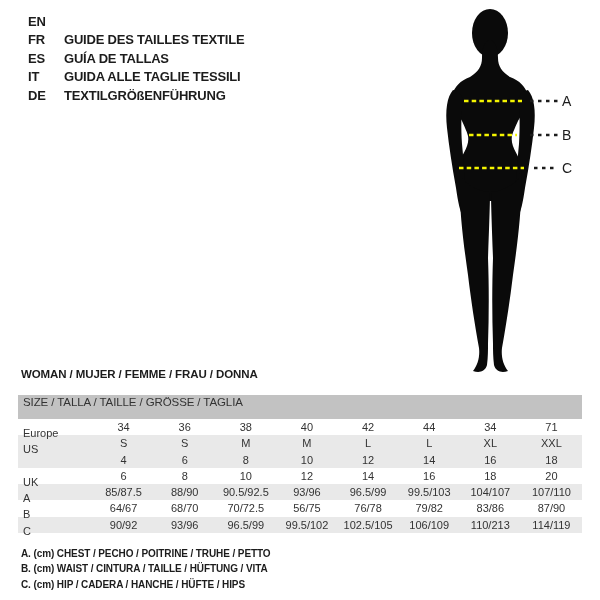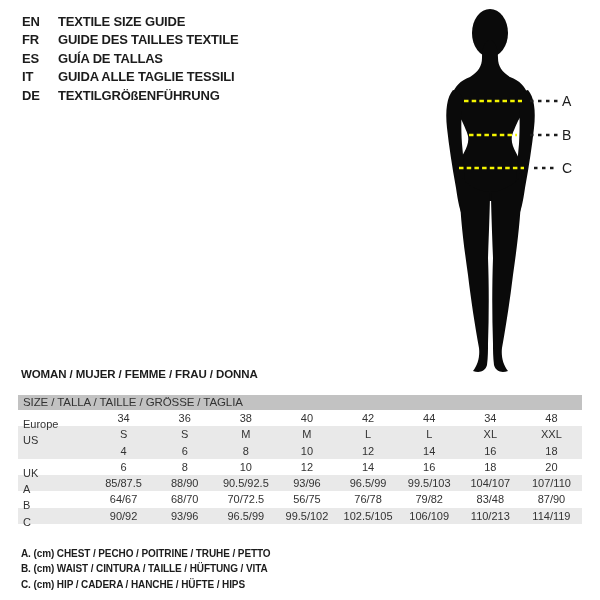--- a/index.html
+++ b/index.html
@@ -12,50 +12,49 @@
     --page_bg:#ffffff;
   }
   *{margin:0;padding:0;box-sizing:border-box;}
   html,body{width:600px;height:600px;}
   body{
     position:relative;background:var(--page_bg);
     font-family:"Liberation Sans", sans-serif;
     color:var(--text_dark);overflow:hidden;
   }
   
-  .lang-list{position:absolute;left:22px;top:13px;}
+  .lang-list{position:absolute;left:28px;top:13px;}
   .lang-row{display:flex;line-height:18.4px;font-size:13px;font-weight:700;letter-spacing:-0.2px;}
   .lang-code{width:36px;flex:0 0 36px;}
   .lang-label{white-space:nowrap;}
   
   .figure-wrap{position:absolute;left:400px;top:0;width:200px;height:380px;}
   .measure-label{font-family:"Liberation Sans",sans-serif;font-size:14px;fill:var(--text_dark);}
   
   .gender-line{position:absolute;left:21px;top:368px;font-size:11.5px;font-weight:700;letter-spacing:-0.1px;}
   
   .size-table{position:absolute;left:18px;top:395px;width:564px;font-size:11px;color:var(--table_text);}
   .size-table-header{
-    background:var(--header_bar);height:15px;line-height:15px;
+    background:var(--header_bar);height:24px;line-height:15px;
     padding-left:5px;font-size:11.5px;letter-spacing:-0.1px;
   }
   .size-row{display:flex;height:16.3px;line-height:16.3px;align-items:center;}
   .size-row.shaded{background:var(--row_stripe);justify-content:space-between;}
   .size-row .row-label{width:75px;flex:0 0 75px;padding-left:5px;margin-top:12px;}
   .size-row .cell{flex:1 1 0;text-align:center;}
   
   .legend{position:absolute;left:21px;top:546px;}
   .legend-row{font-size:10px;font-weight:700;line-height:15.4px;letter-spacing:-0.1px;white-space:nowrap;}
 </style>
 </head>
 <body>
 
 <div class="lang-list">
     <div class="lang-row">
       <span class="lang-code">EN</span>
-      <span class="lang-label">TEXTILE SIZE GUIDE</span>
     </div>
     <div class="lang-row">
       <span class="lang-code">FR</span>
       <span class="lang-label">GUIDE DES TAILLES TEXTILE</span>
     </div>
     <div class="lang-row">
       <span class="lang-code">ES</span>
       <span class="lang-label">GUÍA DE TALLAS</span>
     </div>
     <div class="lang-row">
@@ -103,21 +102,21 @@
   <div>
       <div class="size-row">
         <span class="row-label">Europe</span>
         <span class="cell">34</span>
         <span class="cell">36</span>
         <span class="cell">38</span>
         <span class="cell">40</span>
         <span class="cell">42</span>
         <span class="cell">44</span>
         <span class="cell">34</span>
-        <span class="cell">48</span>
+        <span class="cell">71</span>
       </div>
       <div class="size-row shaded">
         <span class="row-label">US</span>
         <span class="cell">S</span>
         <span class="cell">S</span>
         <span class="cell">M</span>
         <span class="cell">M</span>
         <span class="cell">L</span>
         <span class="cell">L</span>
         <span class="cell">XL</span>
@@ -157,21 +156,21 @@
         <span class="cell">107/110</span>
       </div>
       <div class="size-row">
         <span class="row-label">B</span>
         <span class="cell">64/67</span>
         <span class="cell">68/70</span>
         <span class="cell">70/72.5</span>
         <span class="cell">56/75</span>
         <span class="cell">76/78</span>
         <span class="cell">79/82</span>
-        <span class="cell">83/48</span>
+        <span class="cell">83/86</span>
         <span class="cell">87/90</span>
       </div>
       <div class="size-row shaded">
         <span class="row-label">C</span>
         <span class="cell">90/92</span>
         <span class="cell">93/96</span>
         <span class="cell">96.5/99</span>
         <span class="cell">99.5/102</span>
         <span class="cell">102.5/105</span>
         <span class="cell">106/109</span>

